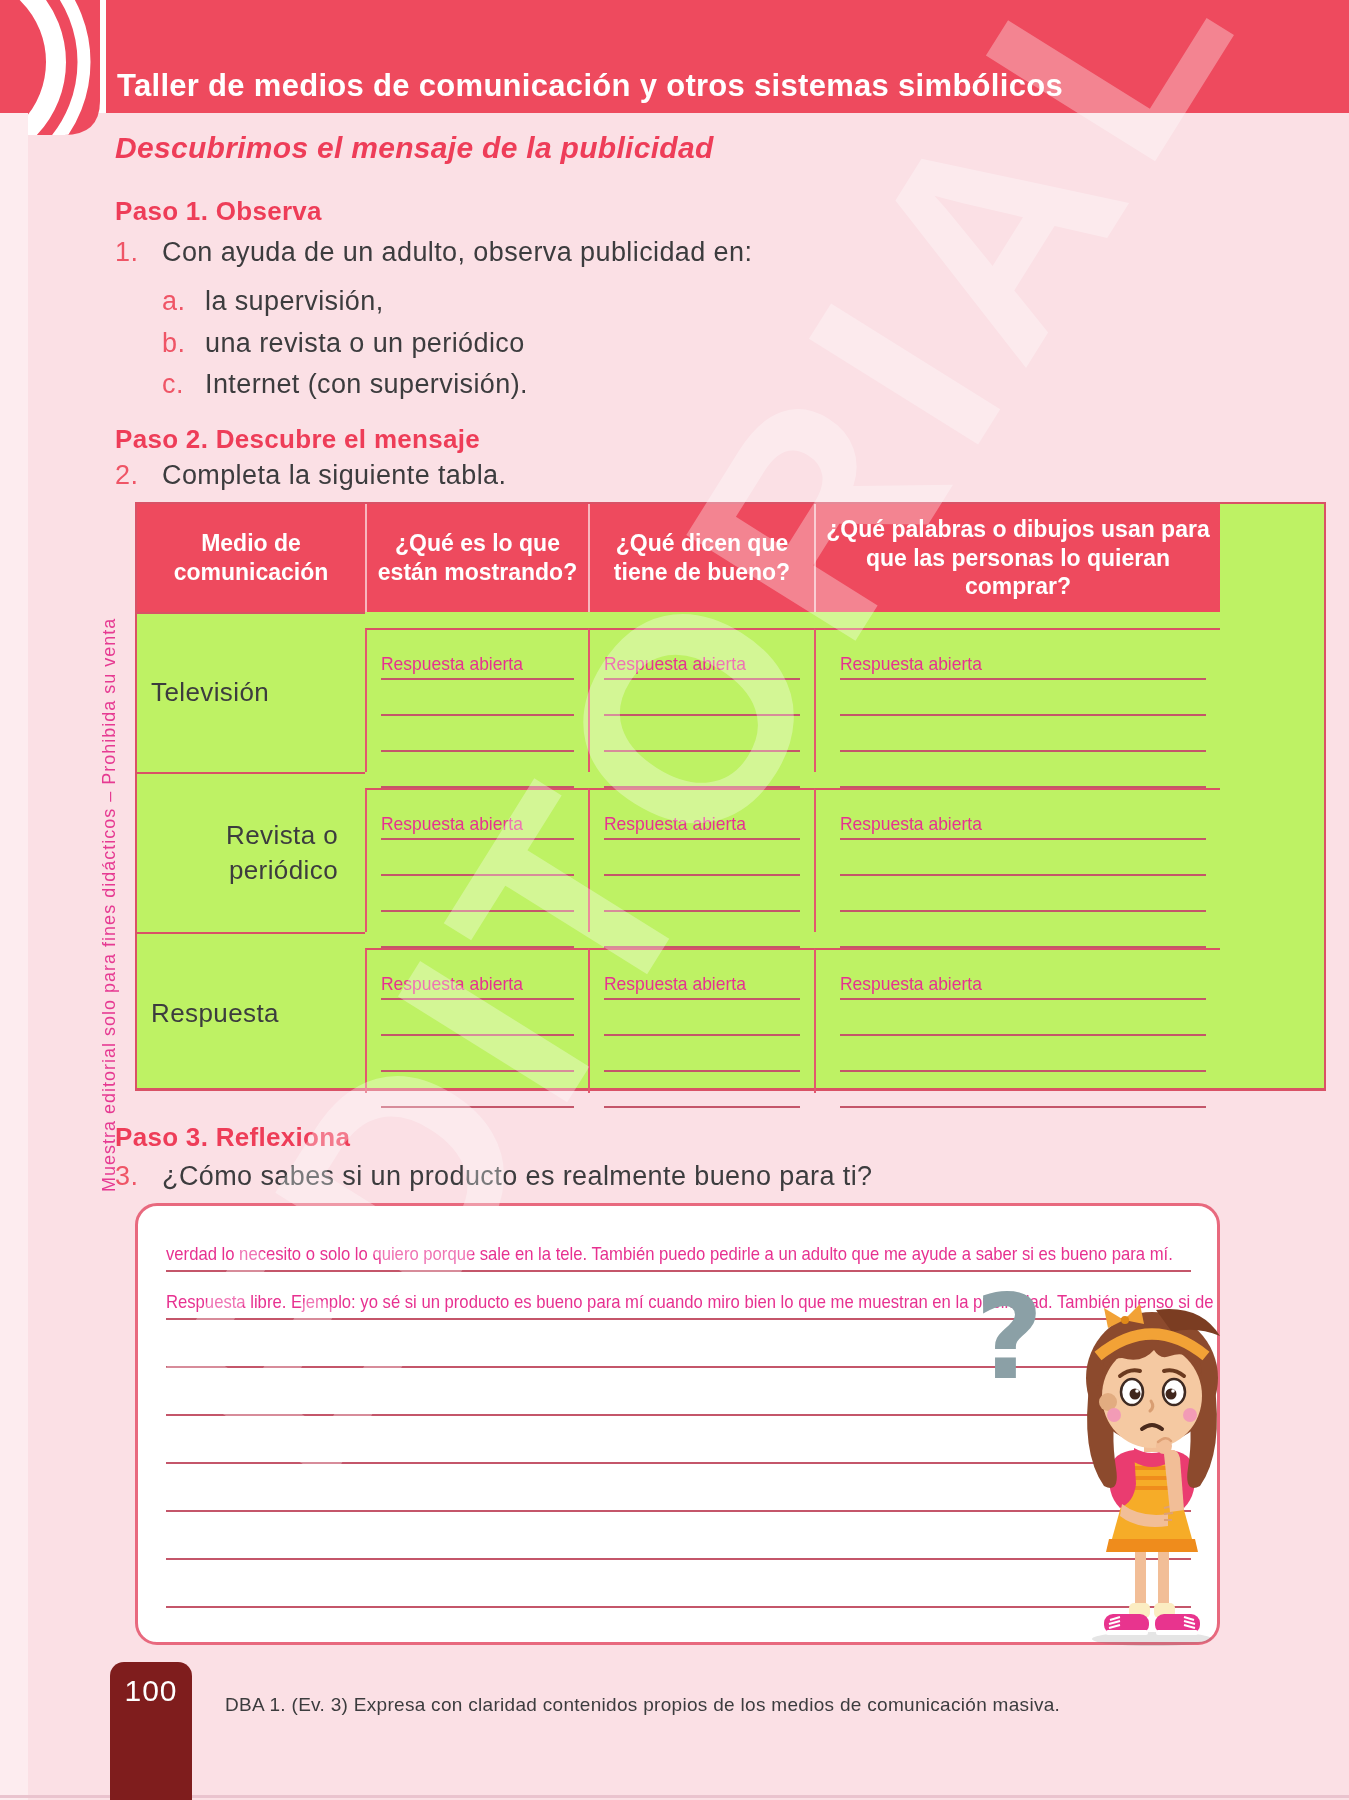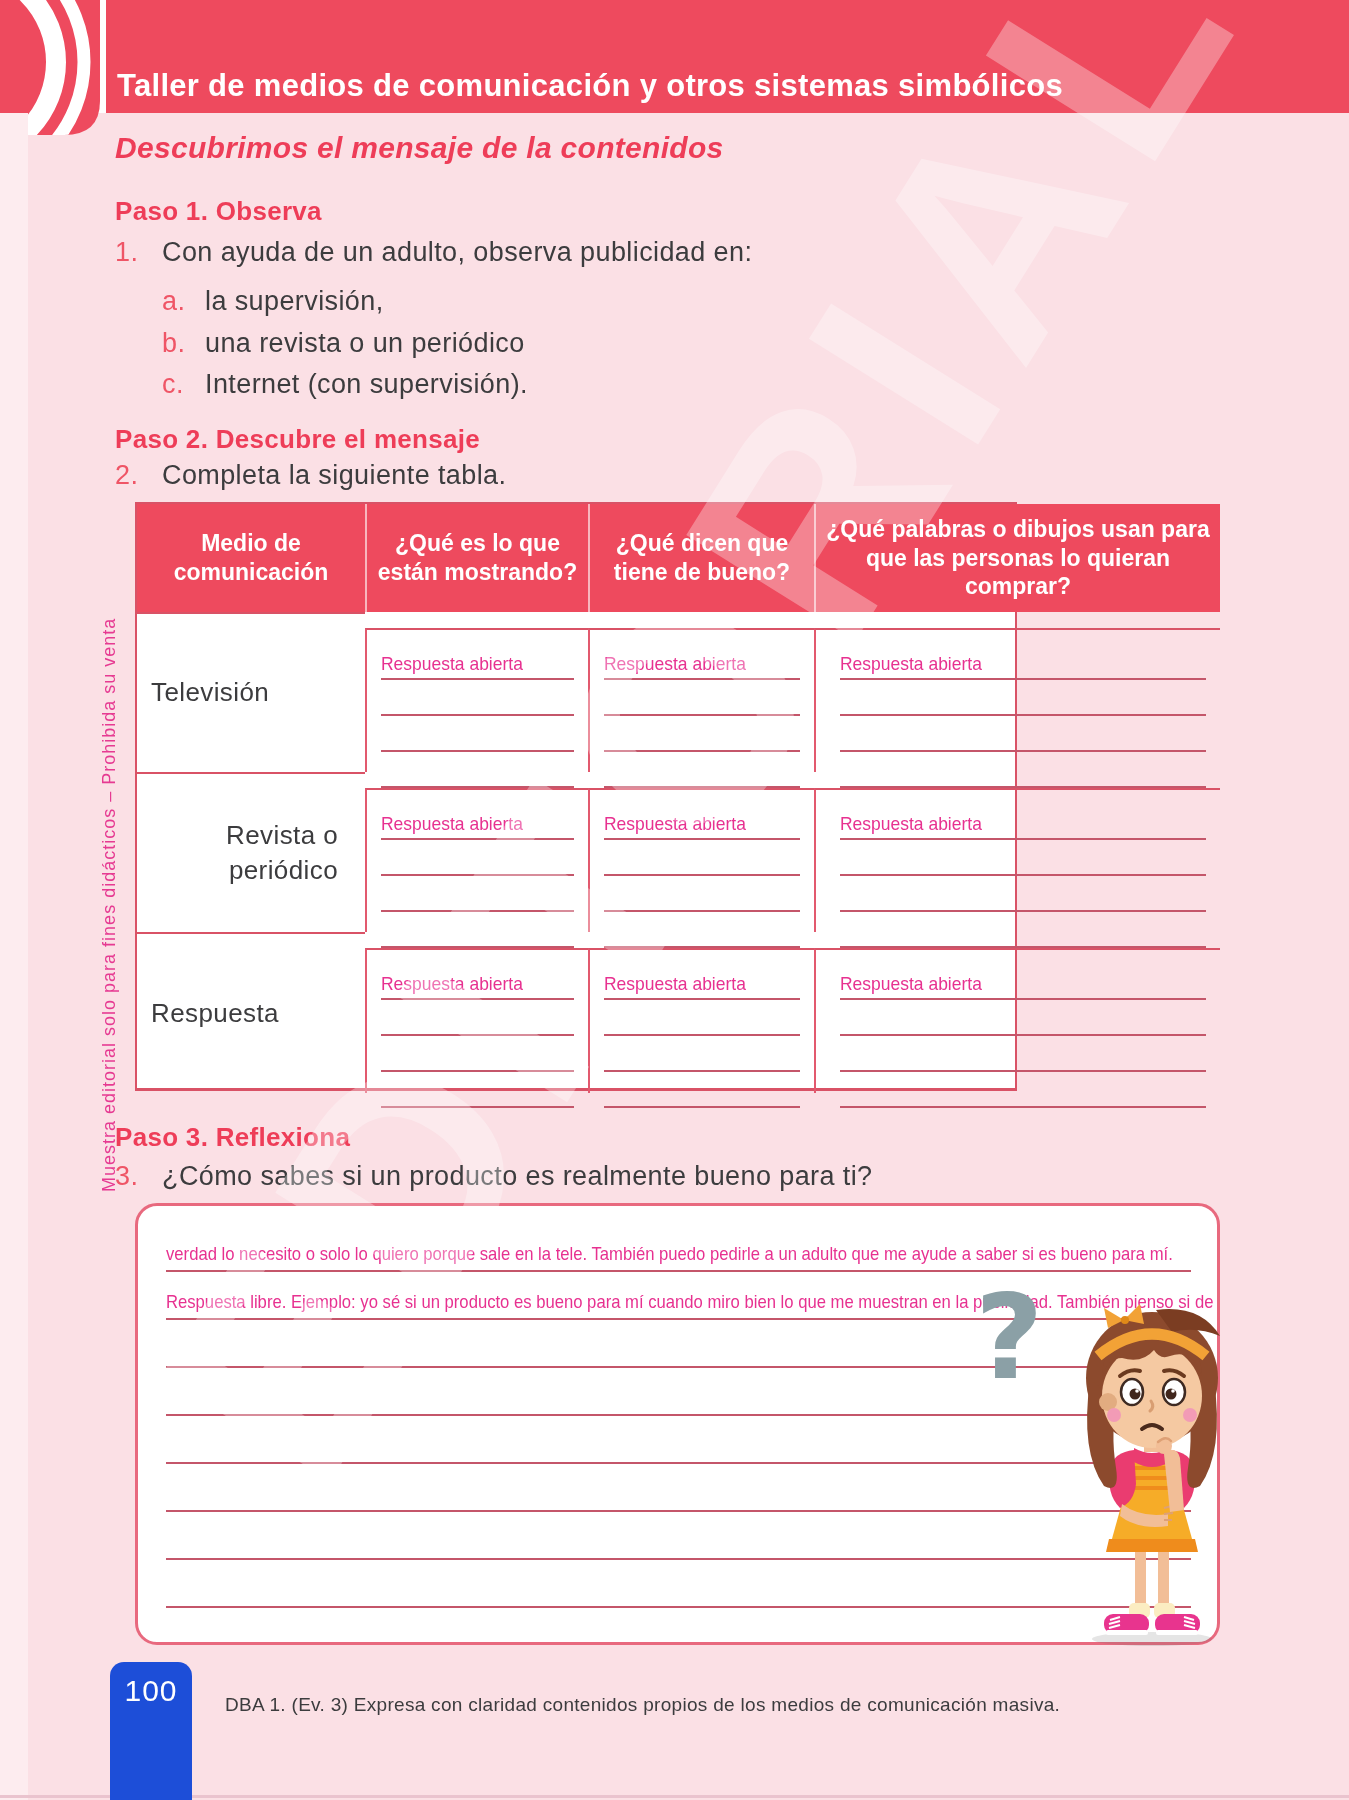--- a/index.html
+++ b/index.html
@@ -21,23 +21,23 @@
   .paso-title{position:absolute;left:115px;font-size:26px;font-weight:bold;color:#EE3D58;letter-spacing:.3px;}
   .p1{top:196px;} .p2{top:424px;} .p3{top:1122px;}
   .item{position:absolute;left:115px;font-size:27px;color:#3C3C3E;letter-spacing:.4px;}
   .item .num{color:#EF5566;display:inline-block;width:47px;}
   .i1{top:237px;} .i2{top:460px;} .i3{top:1161px;}
   .opt{position:absolute;left:162px;font-size:27px;color:#3C3C3E;letter-spacing:.4px;}
   .opt .letter{color:#EF5566;display:inline-block;width:43px;}
   .oa{top:286px;} .ob{top:328px;} .oc{top:369px;}
 
   
-  .tbl{position:absolute;left:135px;top:502px;width:882px;height:589px;display:grid;
+  .tbl{position:absolute;left:135px;top:502px;width:1191px;height:589px;display:grid;
        grid-template-columns:228px 223px 226px 406px;grid-template-rows:108px 160px 160px 161px;
-       background:#ffffff;border:2px solid #D95266;border-bottom-width:3px;box-sizing:border-box;}
+       background:#bef264;border:2px solid #D95266;border-bottom-width:3px;box-sizing:border-box;}
   .th{background:#EE4A5E;color:#fff;font-weight:bold;font-size:23px;line-height:1.25;
       display:flex;align-items:center;justify-content:center;text-align:center;padding:0 10px;box-sizing:border-box;}
   .th.sep{border-left:2px solid rgba(255,255,255,.6);}
   .cell{box-sizing:border-box;border-top:2px solid #D95266;}
   .cell.cleft{border-left:2px solid #E2596E;}
   .label-cell{display:flex;align-items:center;padding-left:14px;padding-right:27px;
       font-size:26px;color:#3C3C3E;letter-spacing:.4px;line-height:1.35;text-align:right;}
   .ans-cell{padding:14px 14px 0 14px;margin-top:16px;}
   .write-line{height:34px;border-bottom:2px solid #C4566A;display:flex;align-items:flex-end;}
   .ans-text{font-size:19px;color:#E73190;padding-bottom:3px;transform:scaleX(.92);transform-origin:0 100%;white-space:nowrap;}
@@ -46,21 +46,21 @@
   .reflect-box{position:absolute;left:135px;top:1203px;width:1085px;height:442px;background:#ffffff;
       border:3px solid #E8697E;border-radius:22px;box-sizing:border-box;padding:18px 26px 0 28px;overflow:hidden;}
   .hw-line{height:46px;border-bottom:2px solid #C4566A;display:flex;align-items:flex-end;}
   .hw-text{font-size:18.5px;color:#E73190;padding-bottom:5px;transform:scaleX(.9);transform-origin:0 100%;white-space:nowrap;}
 
   
   .qmark{position:absolute;left:975px;top:1268px;font-size:118px;font-weight:bold;color:#8BA0A6;font-family:"DejaVu Sans",sans-serif;z-index:3;}
   .girl{position:absolute;left:1078px;top:1302px;z-index:4;}
 
   
-  .page-tab{position:absolute;left:110px;top:1662px;width:82px;height:138px;background:#1d4ed8;
+  .page-tab{position:absolute;left:110px;top:1662px;width:82px;height:138px;background:#7f1d1d;
       border-radius:14px 14px 0 0;display:flex;justify-content:center;z-index:2;}
   .page-num{color:#fff;font-size:30px;margin-top:12px;letter-spacing:1px;}
   .footer-note{position:absolute;left:225px;top:1694px;font-size:19px;color:#3C3C3E;letter-spacing:.3px;}
   .bottom-line{position:absolute;left:0;top:1795px;width:1349px;height:3px;background:#EAC3CE;z-index:1;}
 
   
   .watermark{position:absolute;left:700px;top:700px;transform:translate(-50%,-50%) rotate(-58deg);
       font-size:290px;font-weight:bold;letter-spacing:22px;color:rgba(255,255,255,0.32);
       white-space:nowrap;z-index:6;pointer-events:none;}
 </style>
@@ -83,21 +83,21 @@
         <circle cx="-40" cy="62" r="96" stroke-width="20"></circle>
         <circle cx="-40" cy="62" r="124" stroke-width="13"></circle>
       </g>
     </svg>
   </div>
   <div class="band-title">Taller de medios de comunicación y otros sistemas simbólicos</div>
 
   <div class="left-strip"></div>
   <div class="sidebar-text">Muestra editorial solo para fines didácticos – Prohibida su venta</div>
 
-  <div class="subtitle">Descubrimos el mensaje de la contenidos</div>
+  <div class="subtitle">Descubrimos el mensaje de la publicidad</div>
 
   <div class="paso-title p1">Paso 1. Observa</div>
   <div class="item i1">
     <span class="num">1.</span><span>Con ayuda de un adulto, observa publicidad en:</span>
   </div>
   <div class="opt oa">
     <span class="letter">a.</span><span>la supervisión,</span>
   </div>
   <div class="opt ob">
     <span class="letter">b.</span><span>una revista o un periódico</span>

